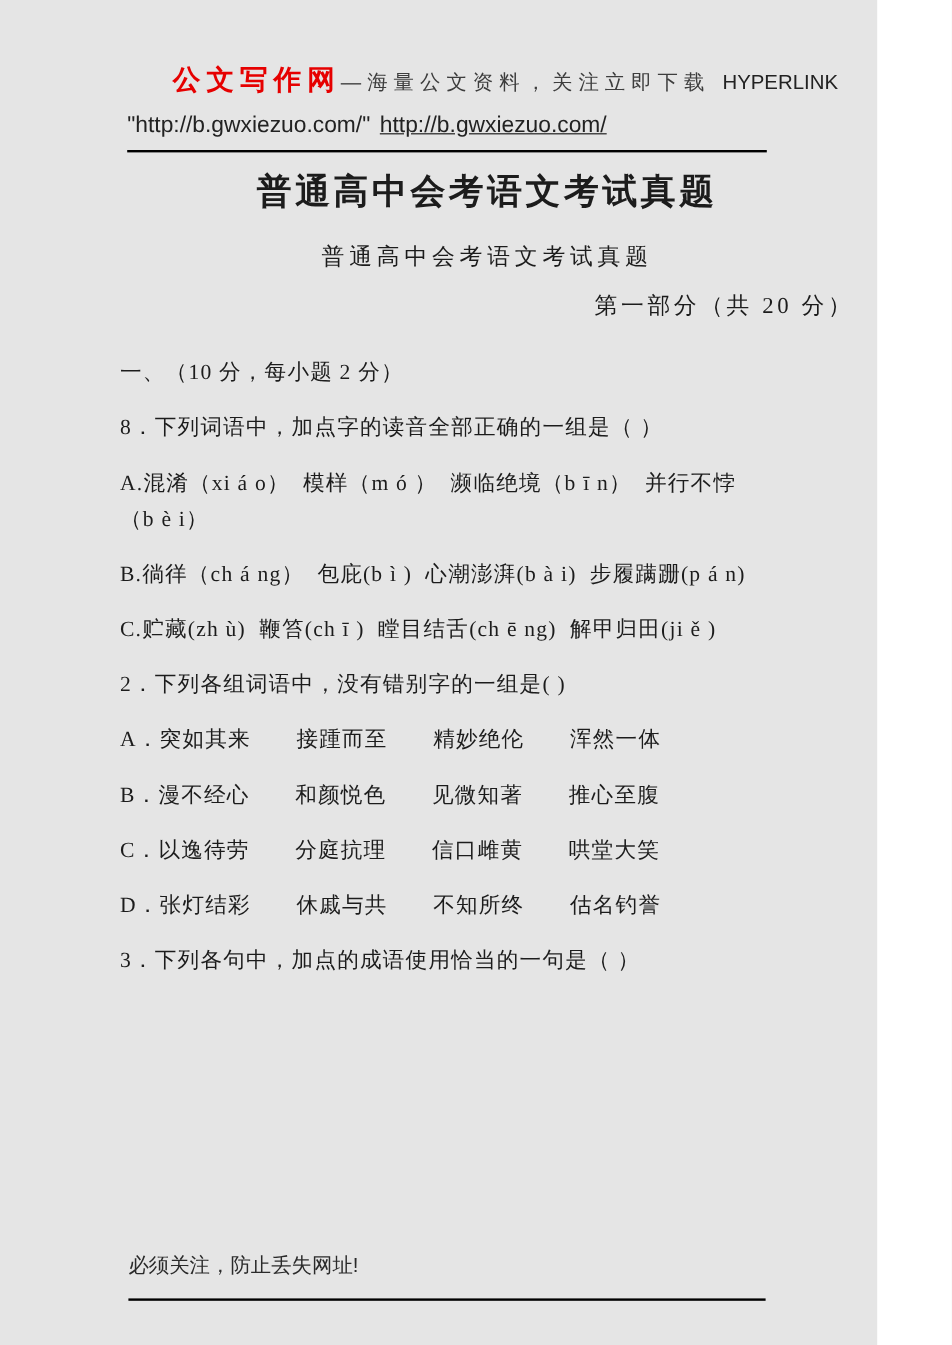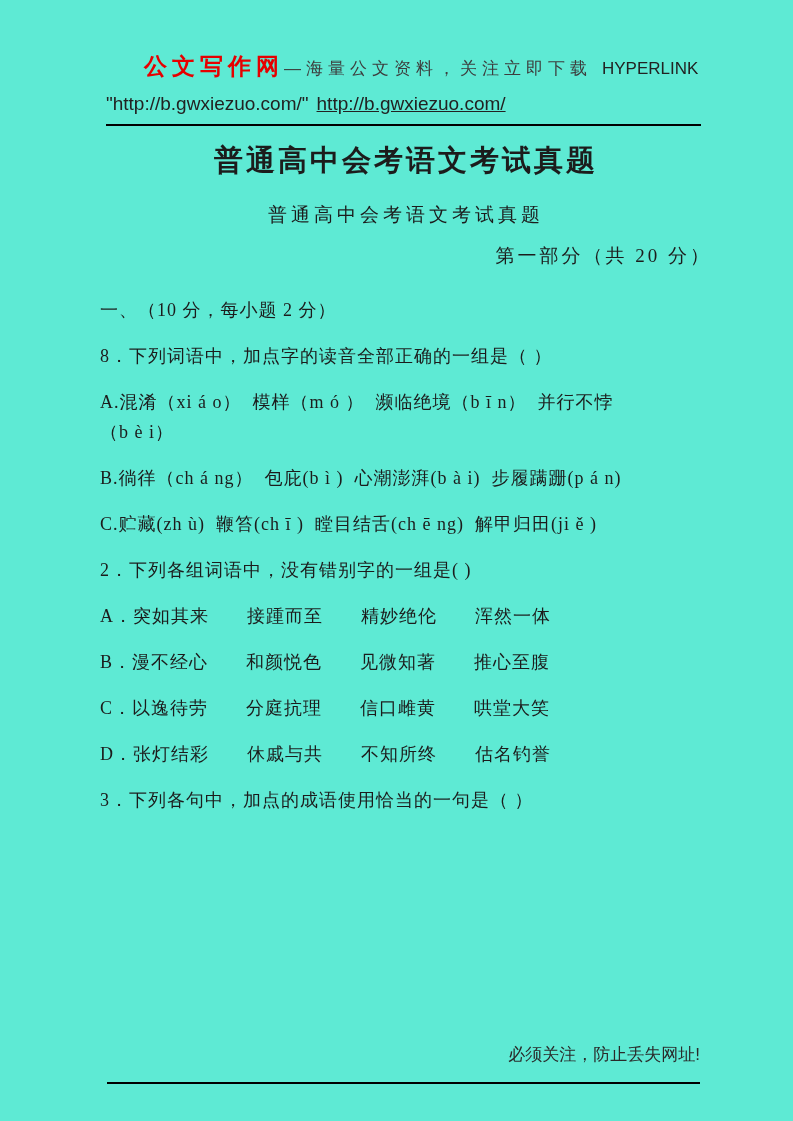--- a/index.html
+++ b/index.html
@@ -1,20 +1,20 @@
 <!DOCTYPE html>
 <html><head>
 <meta charset="utf-8">
 <style>
   html, body { margin: 0; padding: 0; background: #ffffff; }
   .page {
     position: relative;
-    width: 793px;
+    width: 731px;
     height: 1121px;
-    background: #5eead4;
+    background: #e5e5e5;
     overflow: hidden;
     font-family: "Liberation Serif", "DejaVu Serif", serif;
     color: #1c1c1c;
   }
 
   
   .header {
     position: absolute;
     left: 106px;
     right: 92px;
@@ -100,21 +100,21 @@
     letter-spacing: 1px;
     white-space: pre-wrap;
   }
 
   
   .footer {
     position: absolute;
     left: 107px;
     right: 93px;
     top: 1042px;
-    text-align: right;
+    text-align: left;
     font-size: 17px;
     color: #2a2a2a;
     line-height: 26px;
     font-family: "Liberation Sans", "DejaVu Sans", sans-serif;
   }
   .footer-rule {
     margin-top: 14px;
     border-bottom: 2px solid #000000;
     height: 0;
   }

